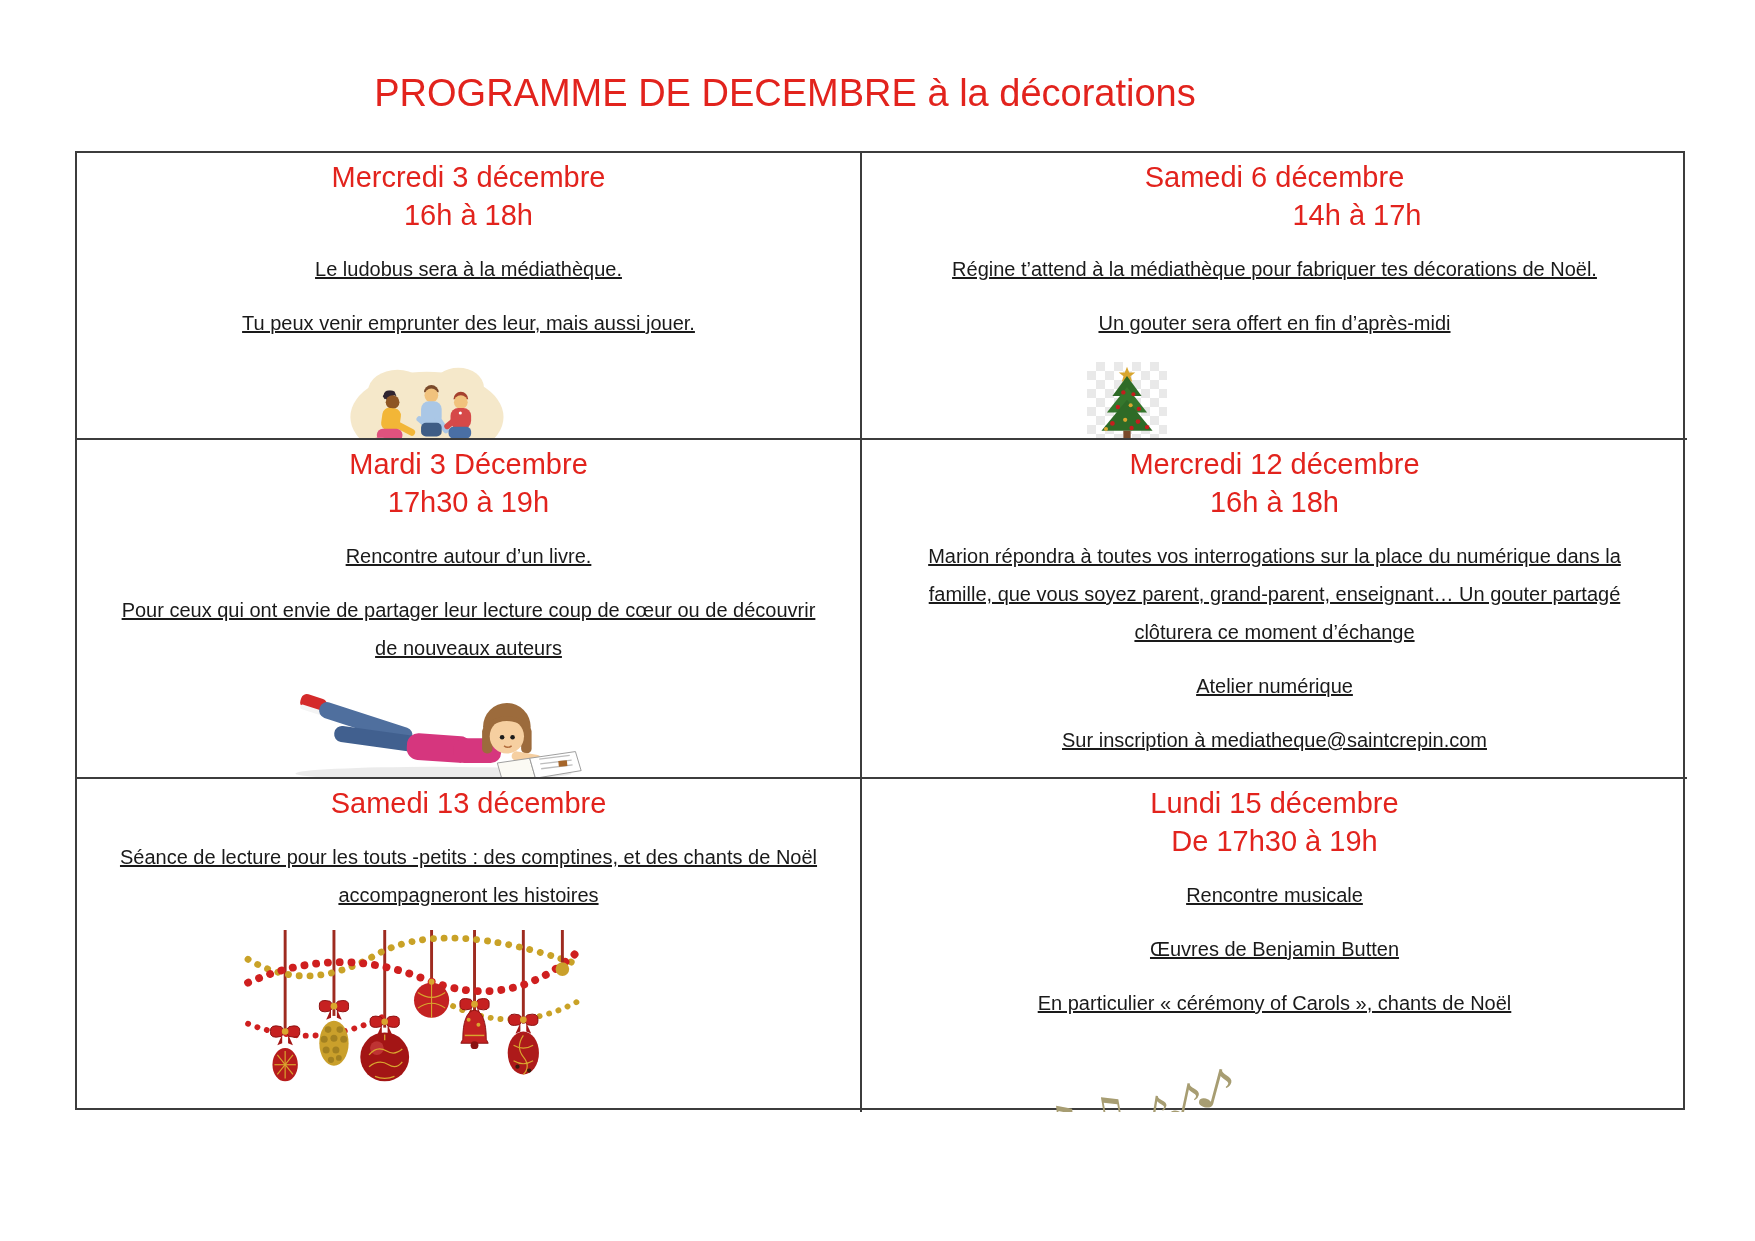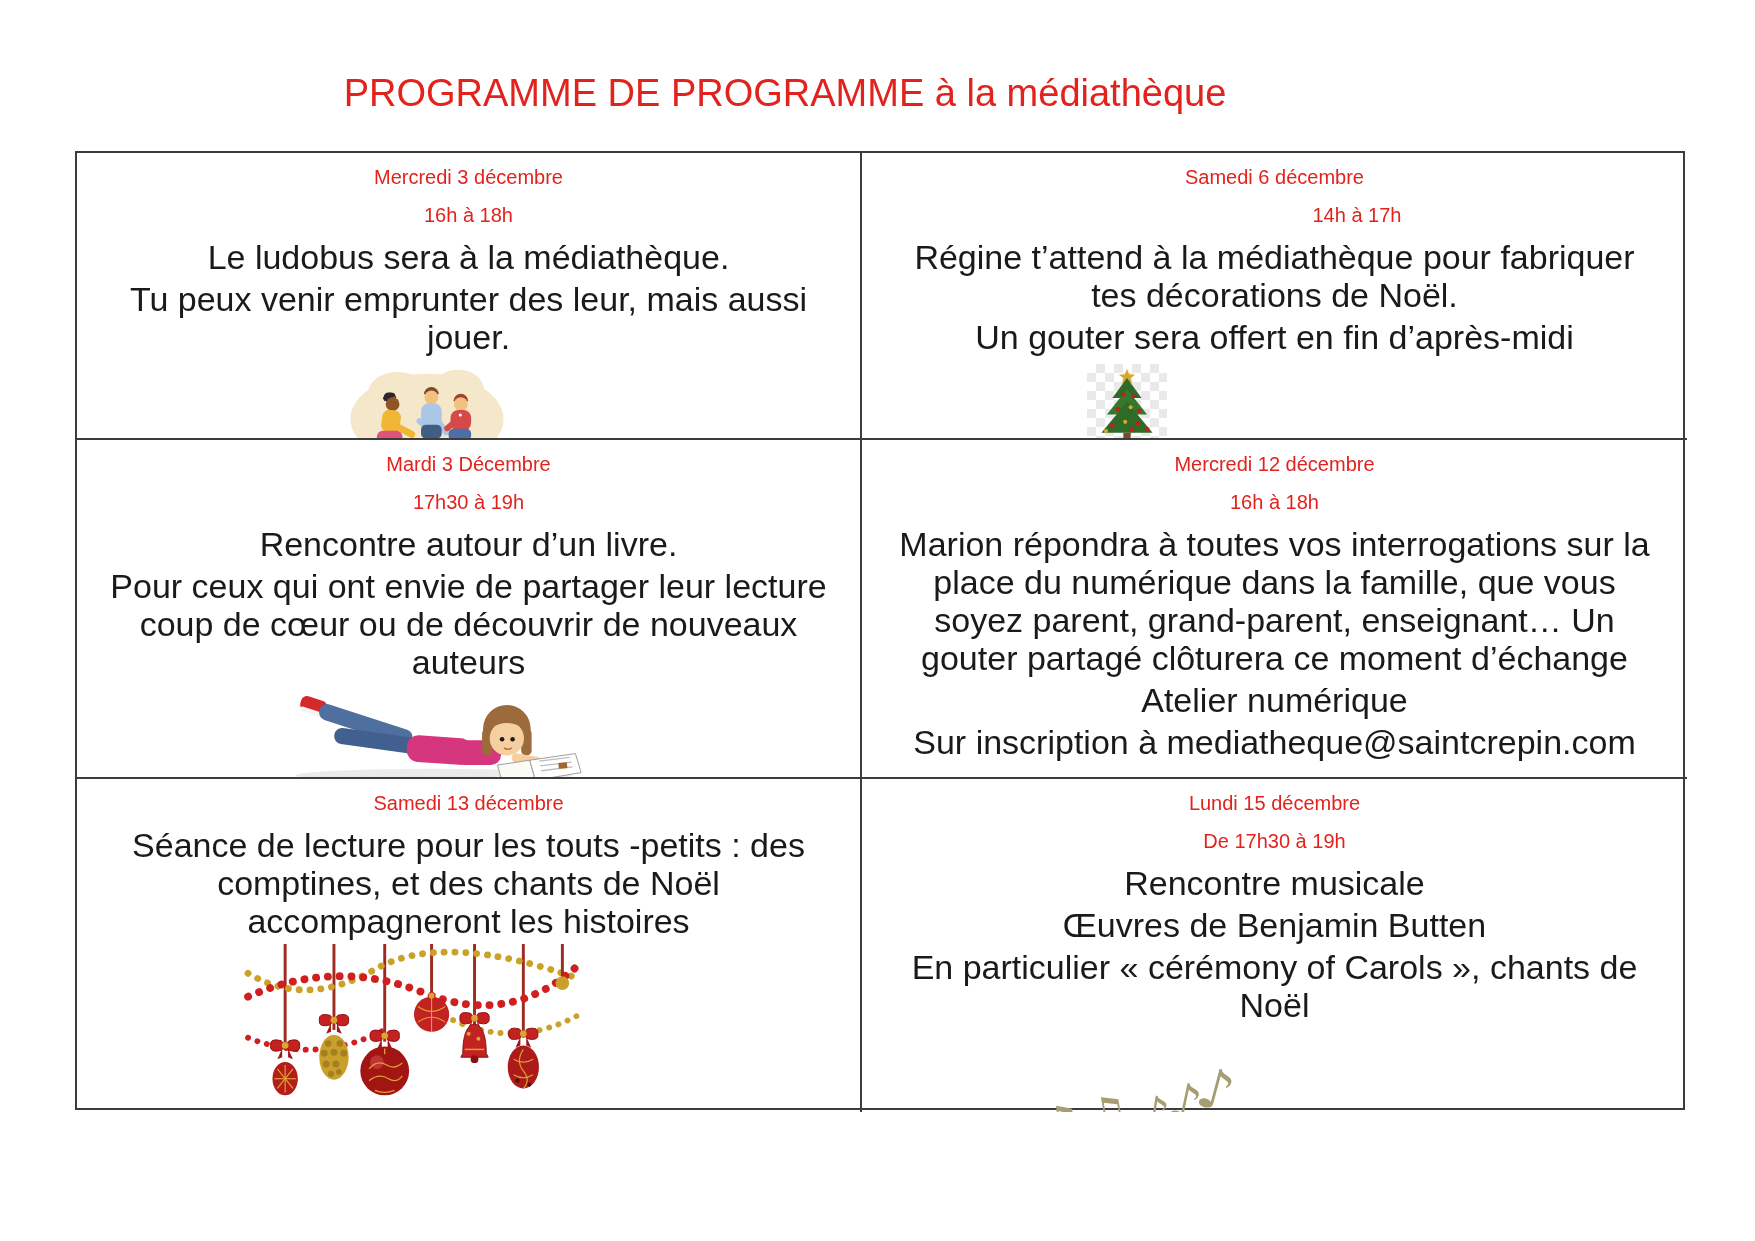--- a/index.html
+++ b/index.html
@@ -15,39 +15,39 @@
     position:absolute;left:75px;top:151px;width:1610px;height:959px;
     display:grid;grid-template-columns:785px 825px;grid-template-rows:287px 339px 333px;
     border:2px solid #3c3c3c;box-sizing:border-box;
   }
   .cell{
     box-sizing:border-box;border-right:2px solid #3c3c3c;border-bottom:2px solid #3c3c3c;
     text-align:center;padding:5px 22px 0;overflow:hidden;
   }
   .cell.last-col{border-right:none;}
   .cell.last-row{border-bottom:none;}
-  .evt-title,.evt-time{color:#e2231d;font-size:20px;line-height:38px;}
-  .evt-para{font-size:34px;line-height:38px;margin:4px;}
+  .evt-title,.evt-time{color:#e2231d;font-size:29px;line-height:38px;}
+  .evt-para{font-size:20px;line-height:38px;margin:16px;text-decoration:underline;}
   .indent-time{text-indent:165px;}
   .illus{display:block;margin:4px auto 0;}
   .shift-kids{transform:translateX(-45px);}
   .shift-tree{transform:translateX(-148px);}
   .shift-girl{transform:translateX(-45px);}
   .shift-orn{transform:translateX(-55px);}
   .shift-notes{transform:translateX(-140px);margin-top:14px;}
   .checker{
     display:inline-block;padding:3px;
     background:conic-gradient(#e9e9e9 25%, #ffffff 0 50%, #e9e9e9 0 75%, #ffffff 0);
     background-size:18px 18px;
   }
 </style>
 </head>
 <body>
 
-<div class="page-title">PROGRAMME DE PROGRAMME à la médiathèque</div>
+<div class="page-title">PROGRAMME DE DECEMBRE à la décorations</div>
 
 <div class="event-table">
 
   <div class="cell">
     <div class="evt-title">Mercredi 3 décembre</div>
     <div class="evt-time">16h à 18h</div>
     <p class="evt-para">Le ludobus sera à la médiathèque.</p>
     <p class="evt-para">Tu peux venir emprunter des leur, mais aussi jouer.</p>
     <svg class="illus shift-kids" width="170" height="108" viewBox="0 0 170 110">
       <ellipse cx="88" cy="60" rx="78" ry="46" fill="#f5e8ca"></ellipse>

